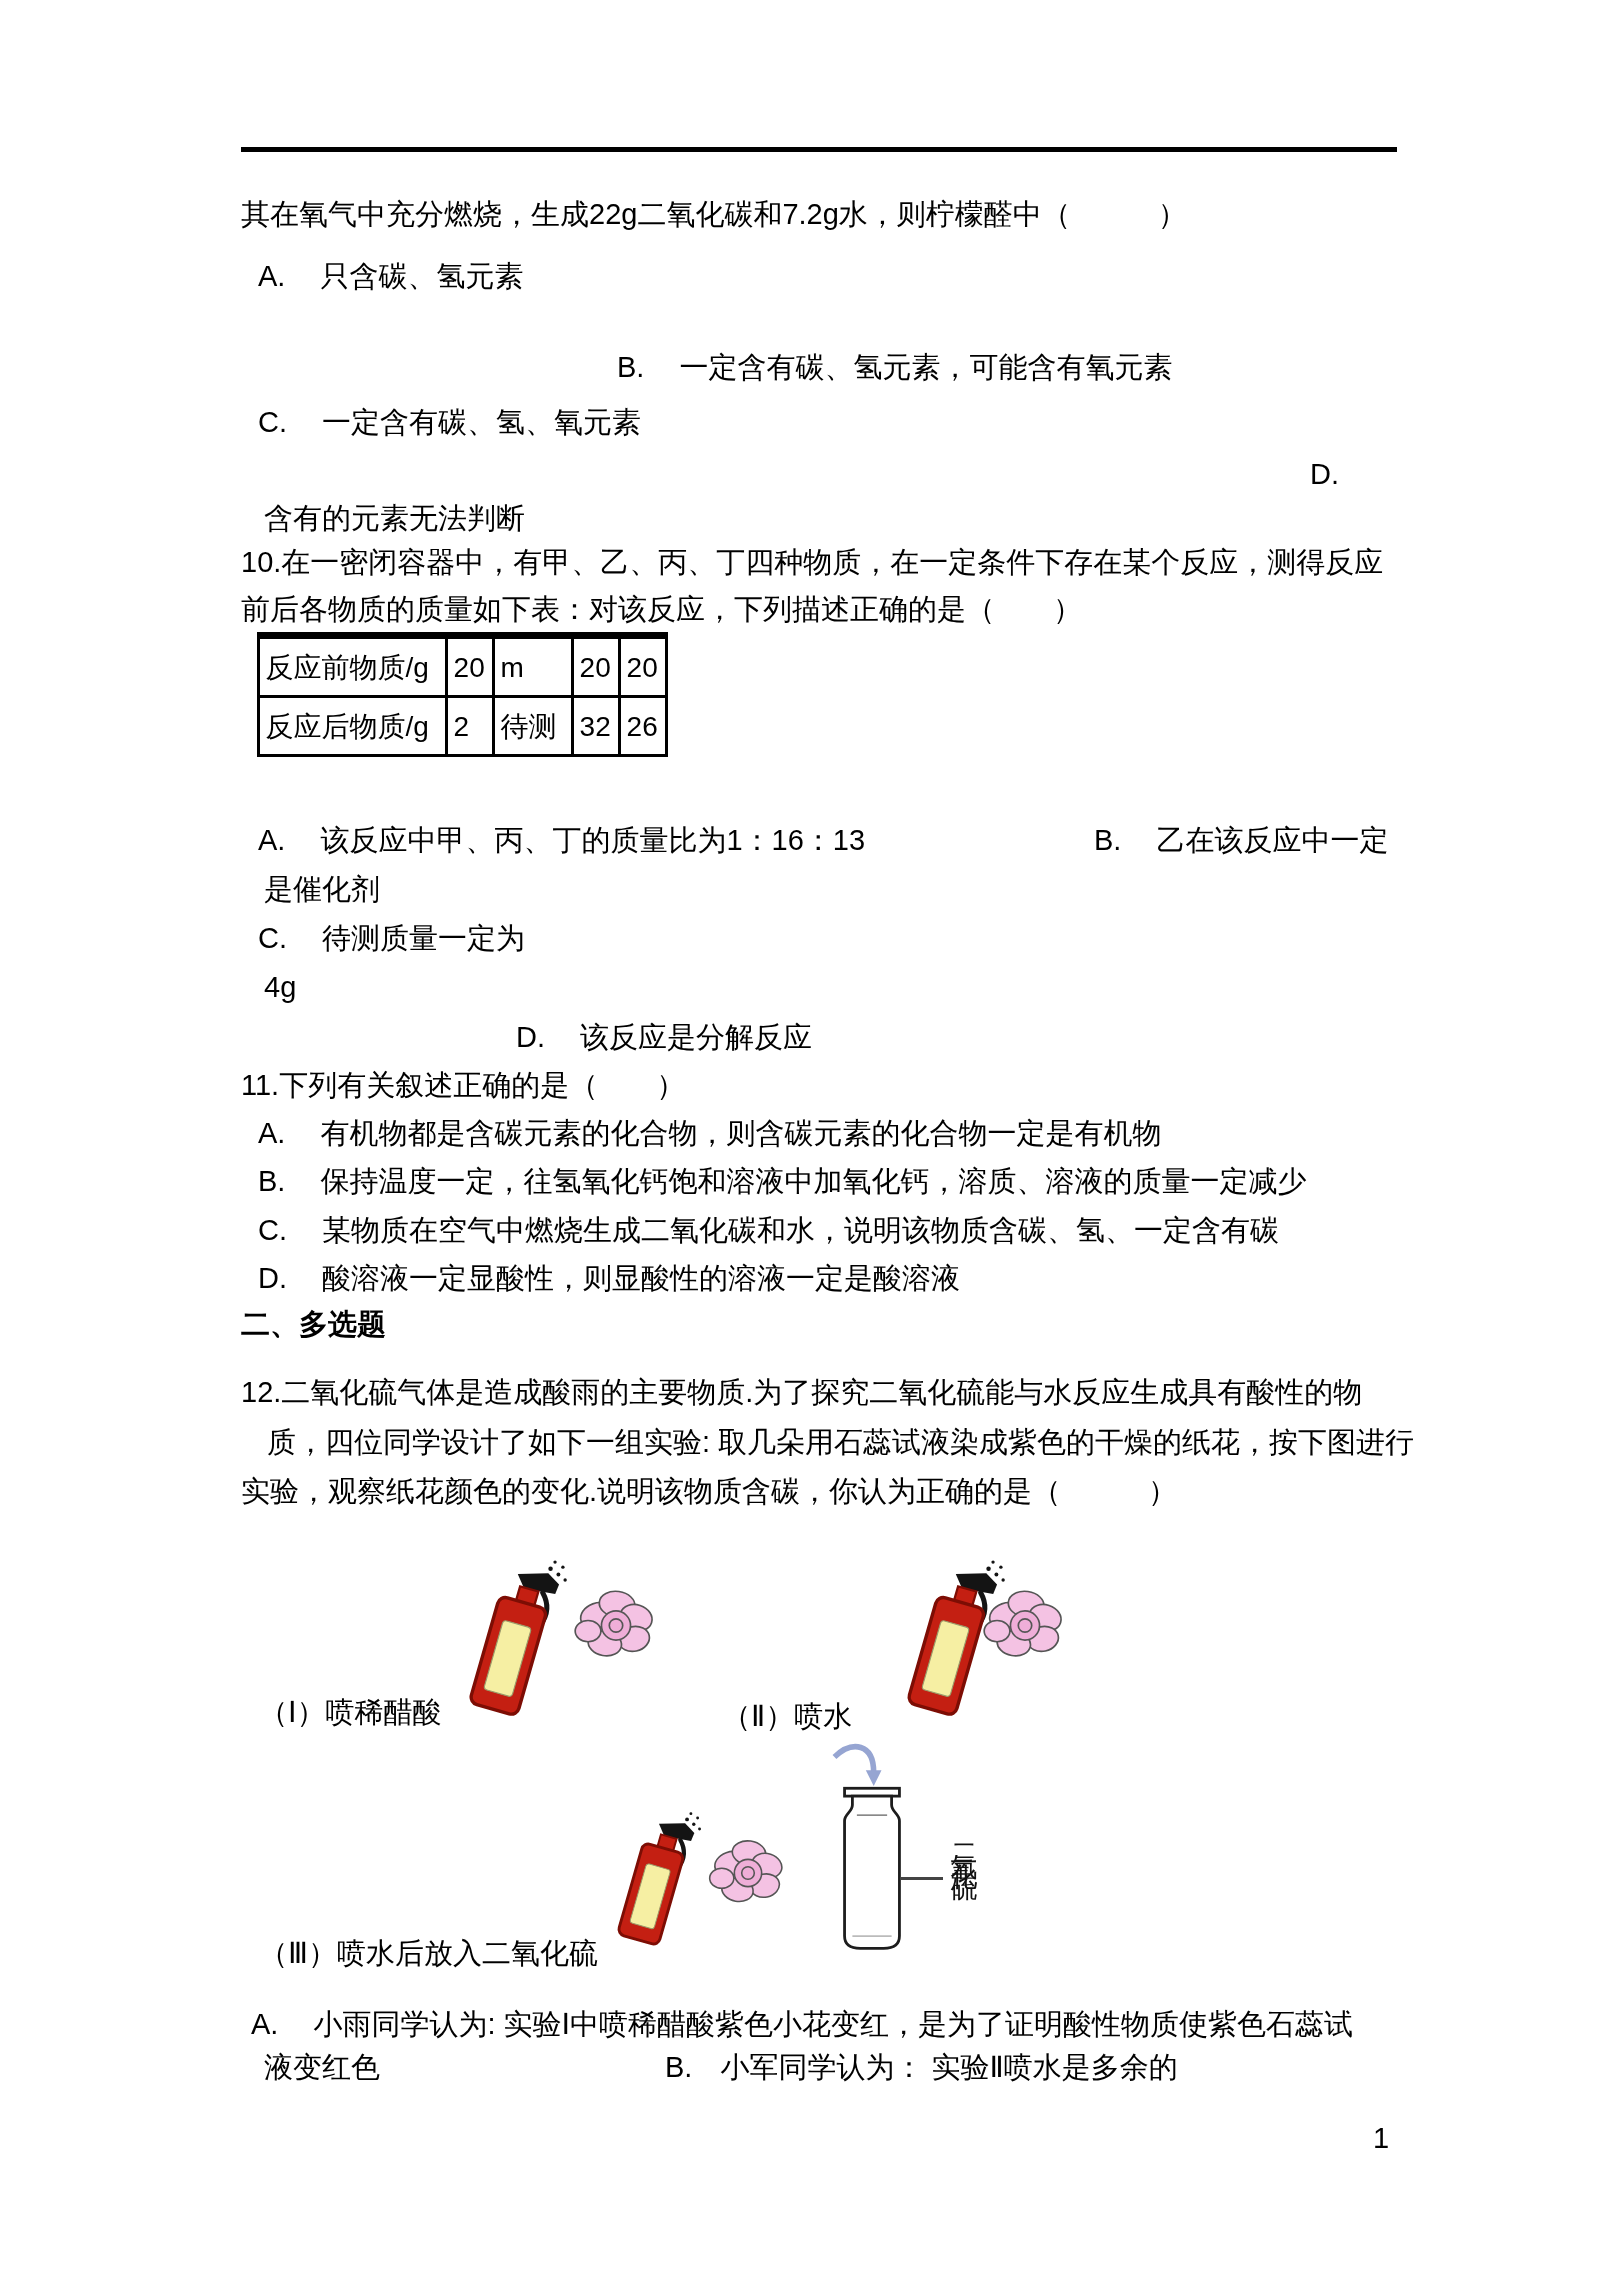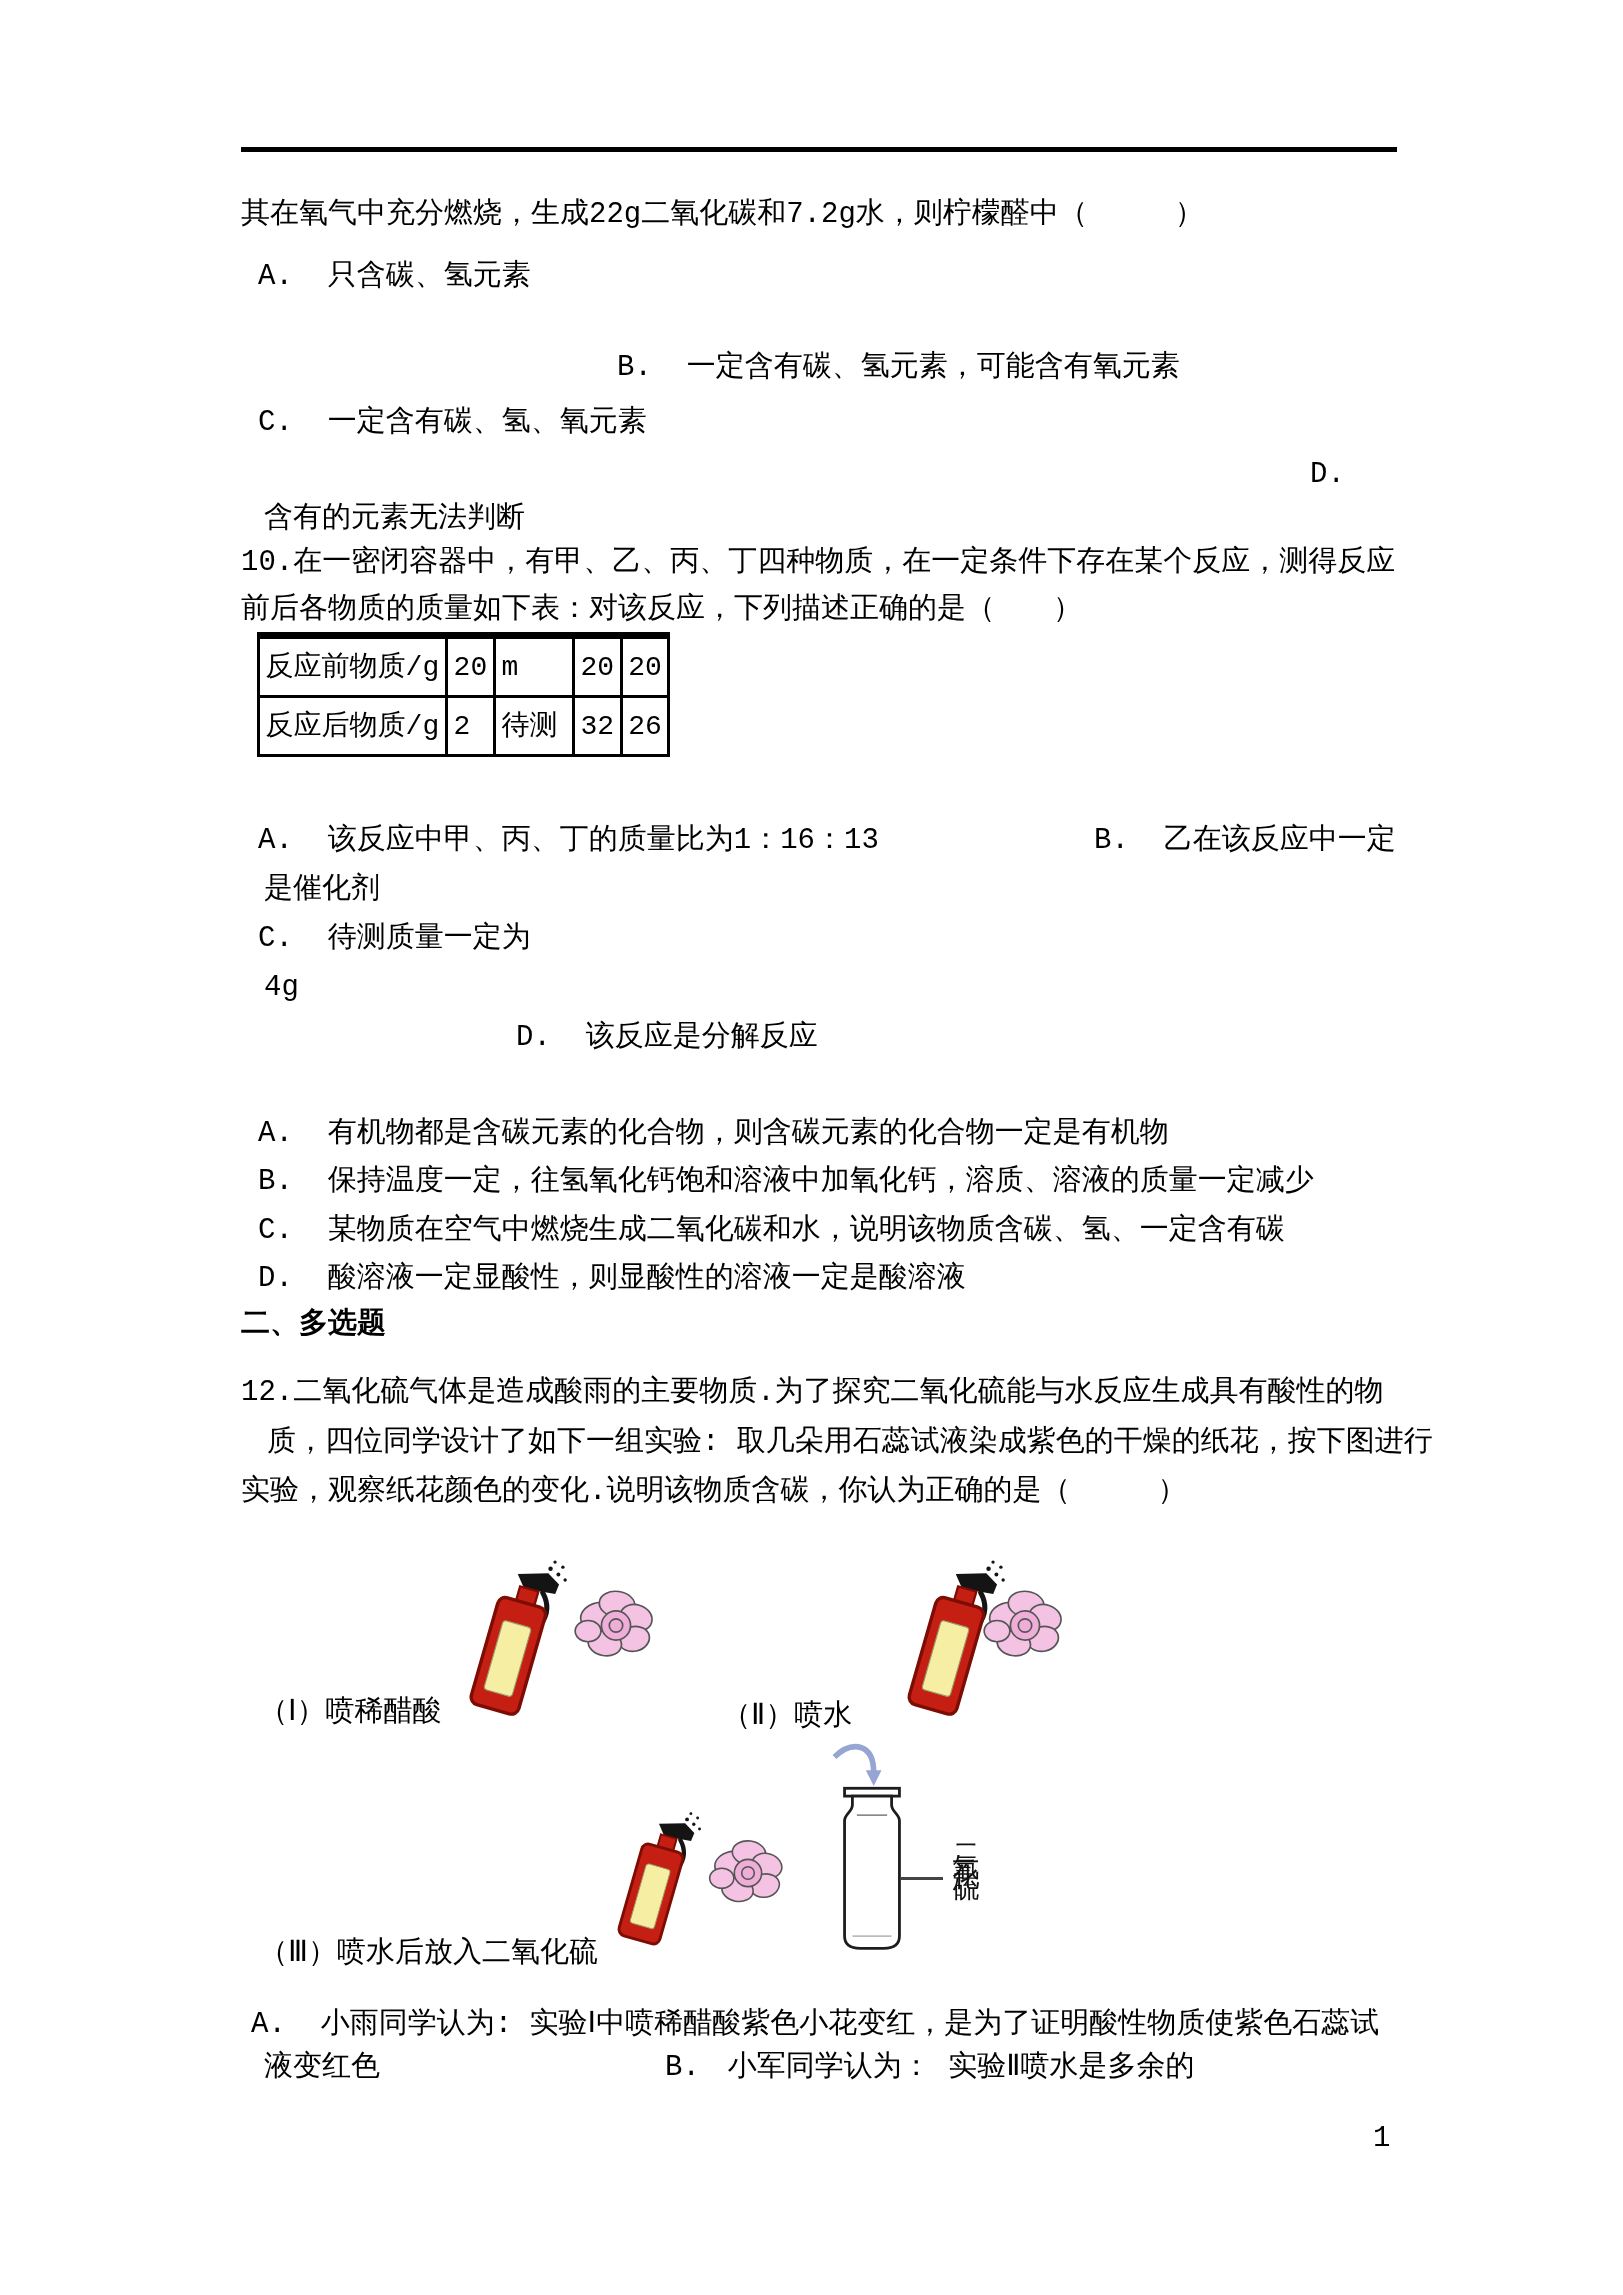--- a/index.html
+++ b/index.html
@@ -1,18 +1,18 @@
 <!DOCTYPE html>
 <html style="font-size:9px"><head>
 <meta charset="utf-8">
 <style>
   html,body{margin:0;padding:0;background:#ffffff;}
   .page{
     position:relative;width:1623px;height:2295px;background:#ffffff;
-    font-family:Liberation Mono, monospace;color:#000;overflow:hidden;
+    font-family:Liberation Sans, sans-serif;color:#000;overflow:hidden;
   }
   .rule{position:absolute;background:#000;}
   .t{position:absolute;font-size:29px;line-height:35px;white-space:nowrap;}
   .opt{display:flex;gap:35px;}
   .opt.g50{gap:28px;}
   .bold{font-weight:bold;}
   table.react{
     position:absolute;left:257px;top:632px;border-collapse:collapse;table-layout:fixed;
     background:#fff;border:3.9px solid #000;border-top-width:7.9px;
   }
@@ -97,20 +97,21 @@
     <span>C.</span>
     <span>待测质量一定为</span>
   </div>
   <div class="t" style="left:264px;top:970px;">4g</div>
 
   <div class="t opt" style="left:516px;top:1020px;">
     <span>D.</span>
     <span>该反应是分解反应</span>
   </div>
 
+  <div class="t" style="left:241px;top:1068px;">11.下列有关叙述正确的是（　　）</div>
   <div class="t opt" style="left:258px;top:1116px;">
     <span>A.</span>
     <span>有机物都是含碳元素的化合物，则含碳元素的化合物一定是有机物</span>
   </div>
   <div class="t opt" style="left:258px;top:1164px;">
     <span>B.</span>
     <span>保持温度一定，往氢氧化钙饱和溶液中加氧化钙，溶质、溶液的质量一定减少</span>
   </div>
   <div class="t opt" style="left:258px;top:1213px;">
     <span>C.</span>

